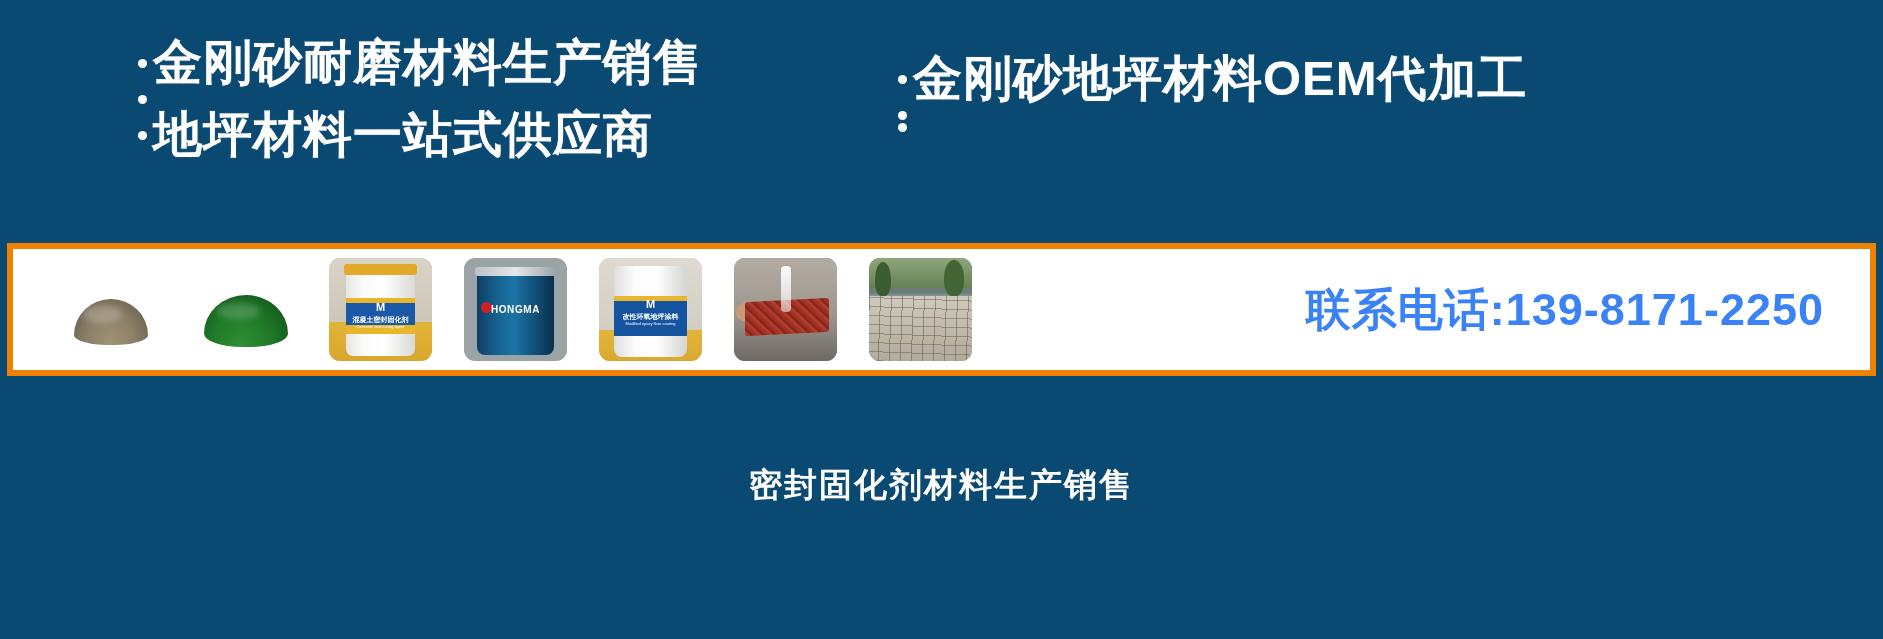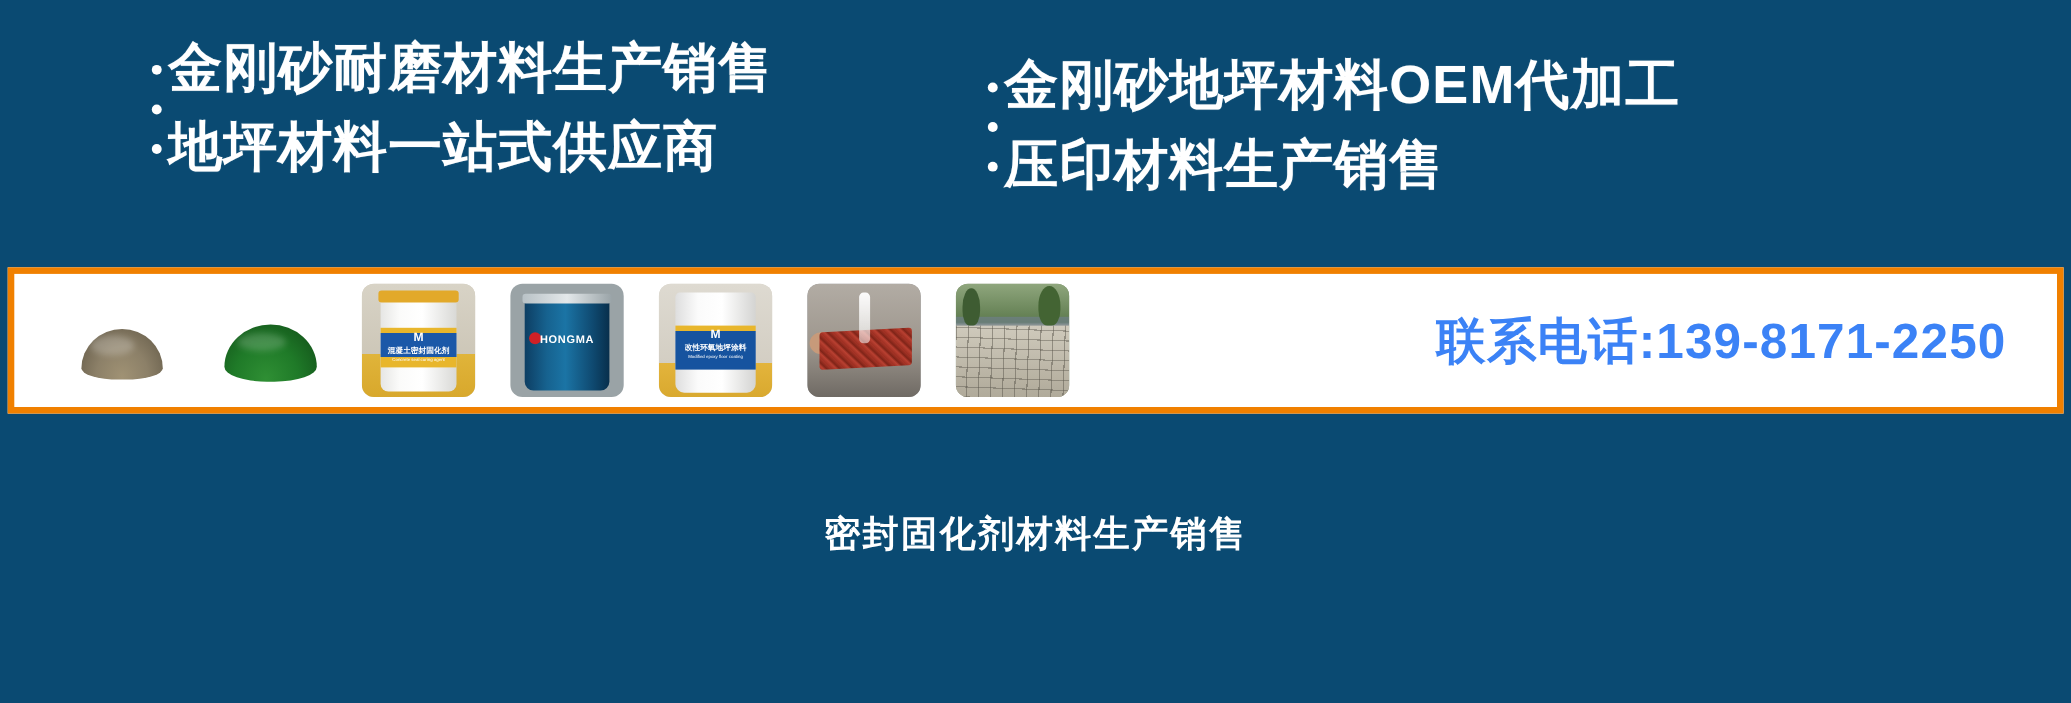--- a/index.html
+++ b/index.html
@@ -199,21 +199,20 @@
     <div class="col col-right">
       <div class="bullet-line">
         <span class="dot"></span>
         <span>金刚砂地坪材料OEM代加工</span>
       </div>
       <div class="bullet-line">
         <span class="dot"></span>
       </div>
       <div class="bullet-line">
         <span class="dot"></span>
-        <span>压印材料生产销售</span>
       </div>
     </div>
 
   </div>
 
   <div class="strip">
 
     <div class="thumbs">
 
       <div class="thumb t-sand">

